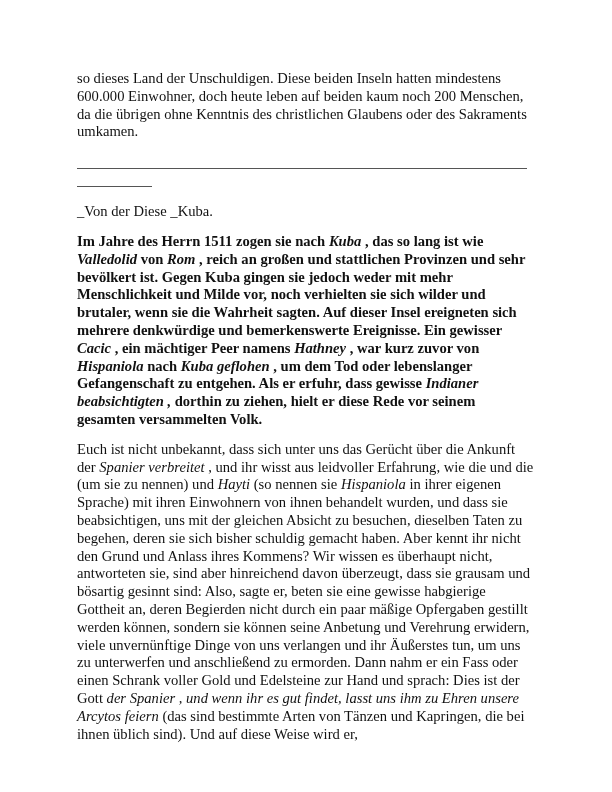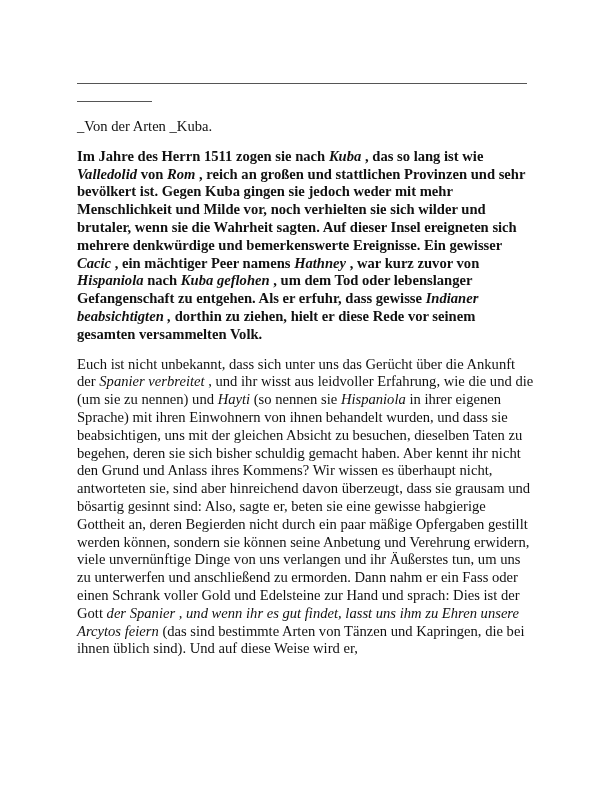--- a/index.html
+++ b/index.html
@@ -20,24 +20,25 @@
     .rule .l1 { position: absolute; left: 0; top: 13px; width: 450px; height: 0; border-top: 1px solid #555; }
     .rule .l2 { position: absolute; left: 0; top: 31px; width: 75px; height: 0; border-top: 1px solid #555; }
     .heading { margin-bottom: 12px; margin-top: 4px; }
     .p3 { margin-bottom: 12px; font-weight: bold; }
     i { font-style: italic; }
   </style>
 </head>
 <body>
 
 <div class="page">
+  <p class="p1">so dieses Land der Unschuldigen. Diese beiden Inseln hatten mindestens 600.000 Einwohner, doch heute leben auf beiden kaum noch 200 Menschen, da die übrigen ohne Kenntnis des christlichen Glaubens oder des Sakraments umkamen.</p>
 
   <div class="rule">
     <div class="l1"></div>
     <div class="l2"></div>
   </div>
 
-  <p class="heading">_Von der Arten _Kuba.</p>
+  <p class="heading">_Von der Diese _Kuba.</p>
 
   <p class="p3"><span>Im Jahre des Herrn 1511 zogen sie nach </span><i>Kuba</i><span> , das so lang ist wie </span><i>Valledolid</i><span> von </span><i>Rom</i><span> , reich an großen und stattlichen Provinzen und sehr bevölkert ist. Gegen Kuba gingen sie jedoch weder mit mehr Menschlichkeit und Milde vor, noch verhielten sie sich wilder und brutaler, wenn sie die Wahrheit sagten. Auf dieser Insel ereigneten sich mehrere denkwürdige und bemerkenswerte Ereignisse. Ein gewisser </span><i>Cacic</i><span> , ein mächtiger Peer namens </span><i>Hathney</i><span> , war kurz zuvor von </span><i>Hispaniola</i><span> nach </span><i>Kuba geflohen</i><span> , um dem Tod oder lebenslanger Gefangenschaft zu entgehen. Als er erfuhr, dass gewisse </span><i>Indianer beabsichtigten ,</i><span> dorthin zu ziehen, hielt er diese Rede vor seinem gesamten versammelten Volk.</span></p>
 
   <p><span>Euch ist nicht unbekannt, dass sich unter uns das Gerücht über die Ankunft der </span><i>Spanier verbreitet</i><span> , und ihr wisst aus leidvoller Erfahrung, wie die und die (um sie zu nennen) und </span><i>Hayti</i><span> (so nennen sie </span><i>Hispaniola</i><span> in ihrer eigenen Sprache) mit ihren Einwohnern von ihnen behandelt wurden, und dass sie beabsichtigen, uns mit der gleichen Absicht zu besuchen, dieselben Taten zu begehen, deren sie sich bisher schuldig gemacht haben. Aber kennt ihr nicht den Grund und Anlass ihres Kommens? Wir wissen es überhaupt nicht, antworteten sie, sind aber hinreichend davon überzeugt, dass sie grausam und bösartig gesinnt sind: Also, sagte er, beten sie eine gewisse habgierige Gottheit an, deren Begierden nicht durch ein paar mäßige Opfergaben gestillt werden können, sondern sie können seine Anbetung und Verehrung erwidern, viele unvernünftige Dinge von uns verlangen und ihr Äußerstes tun, um uns zu unterwerfen und anschließend zu ermorden. Dann nahm er ein Fass oder einen Schrank voller Gold und Edelsteine zur Hand und sprach: Dies ist der Gott </span><i>der Spanier , und wenn ihr es gut findet, lasst uns ihm zu Ehren unsere Arcytos feiern</i><span> (das sind bestimmte Arten von Tänzen und Kapringen, die bei ihnen üblich sind). Und auf diese Weise wird er,</span></p>
 </div>
 
 </body></html>

